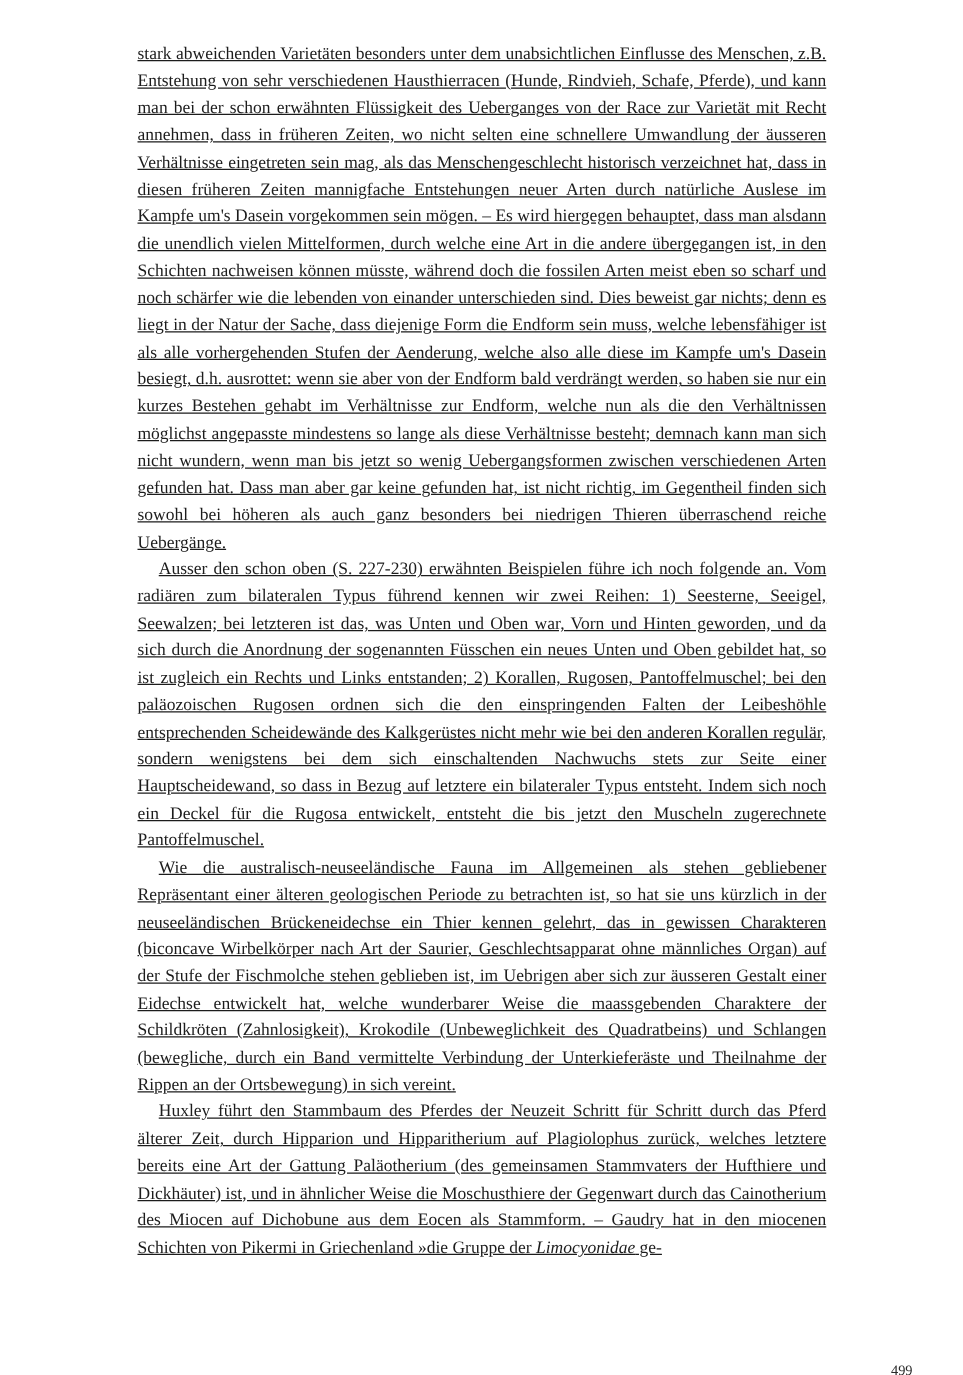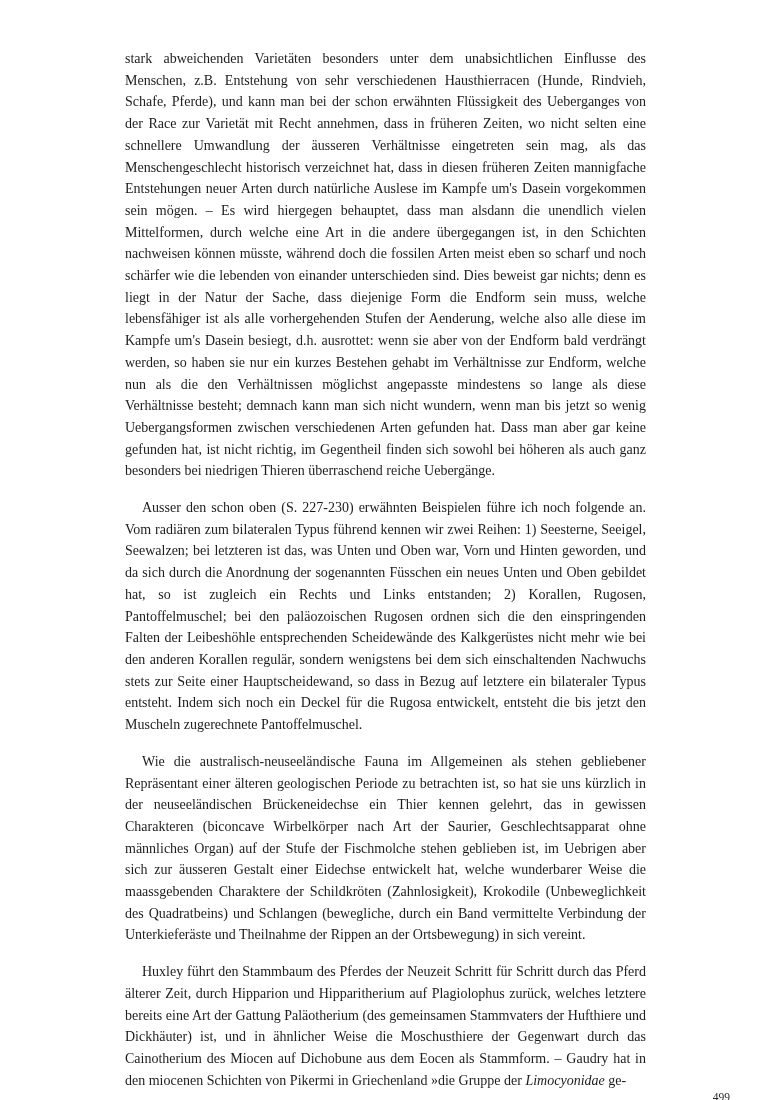--- a/index.html
+++ b/index.html
@@ -21,23 +21,24 @@
     left: 110px;
     top: 33px;
     width: 551px;
     font-size: 14px;
     line-height: 21.7px;
     text-align: justify;
     hyphens: auto;
     -webkit-hyphens: auto;
   }
   .para {
-    margin: 15px;
+    margin: 0;
     padding: 0;
     text-align: justify;
+    text-decoration: underline;
   }
   .para.indent {
     text-indent: 17px;
   }
   .para em {
     font-style: italic;
   }
   .page-number {
     position: absolute;
     top: 1091px;

